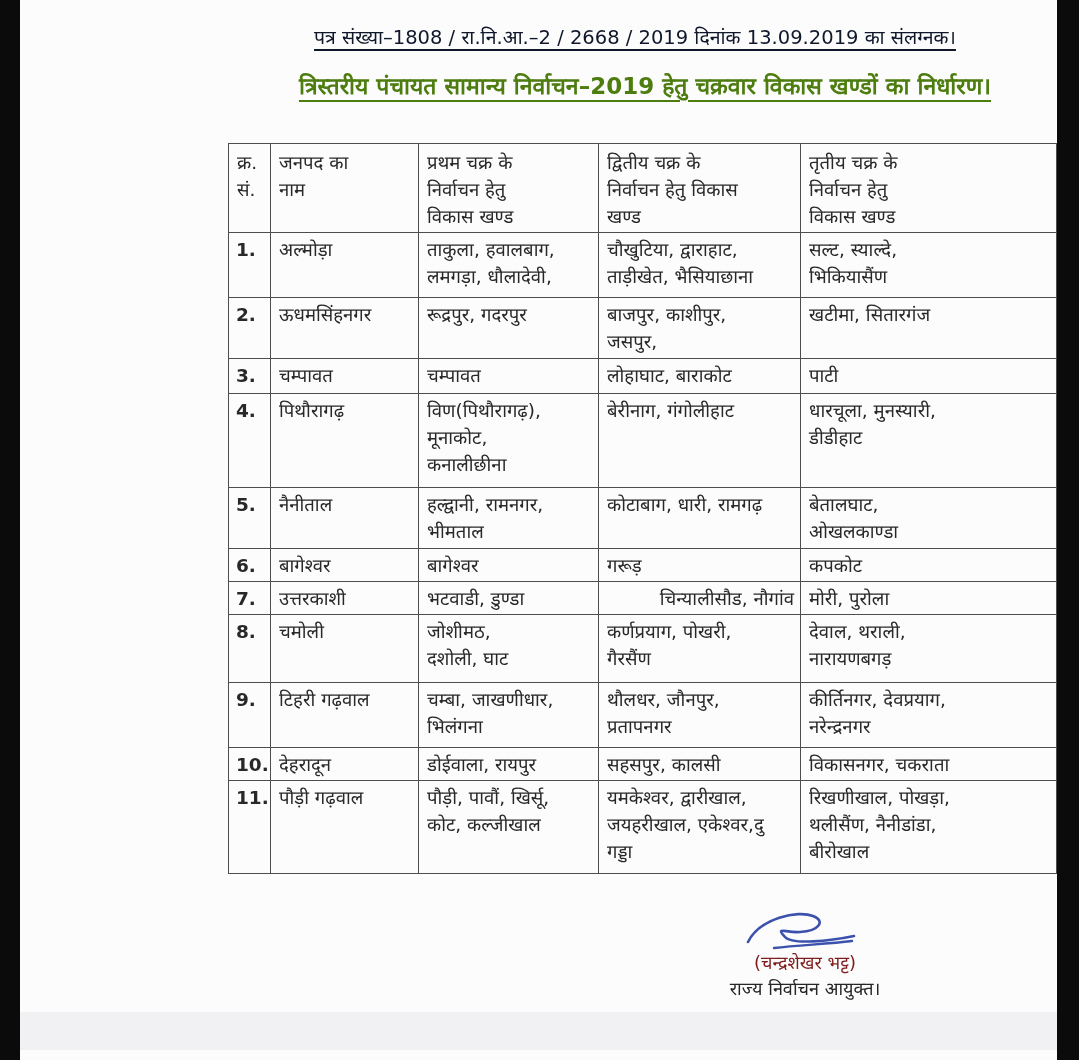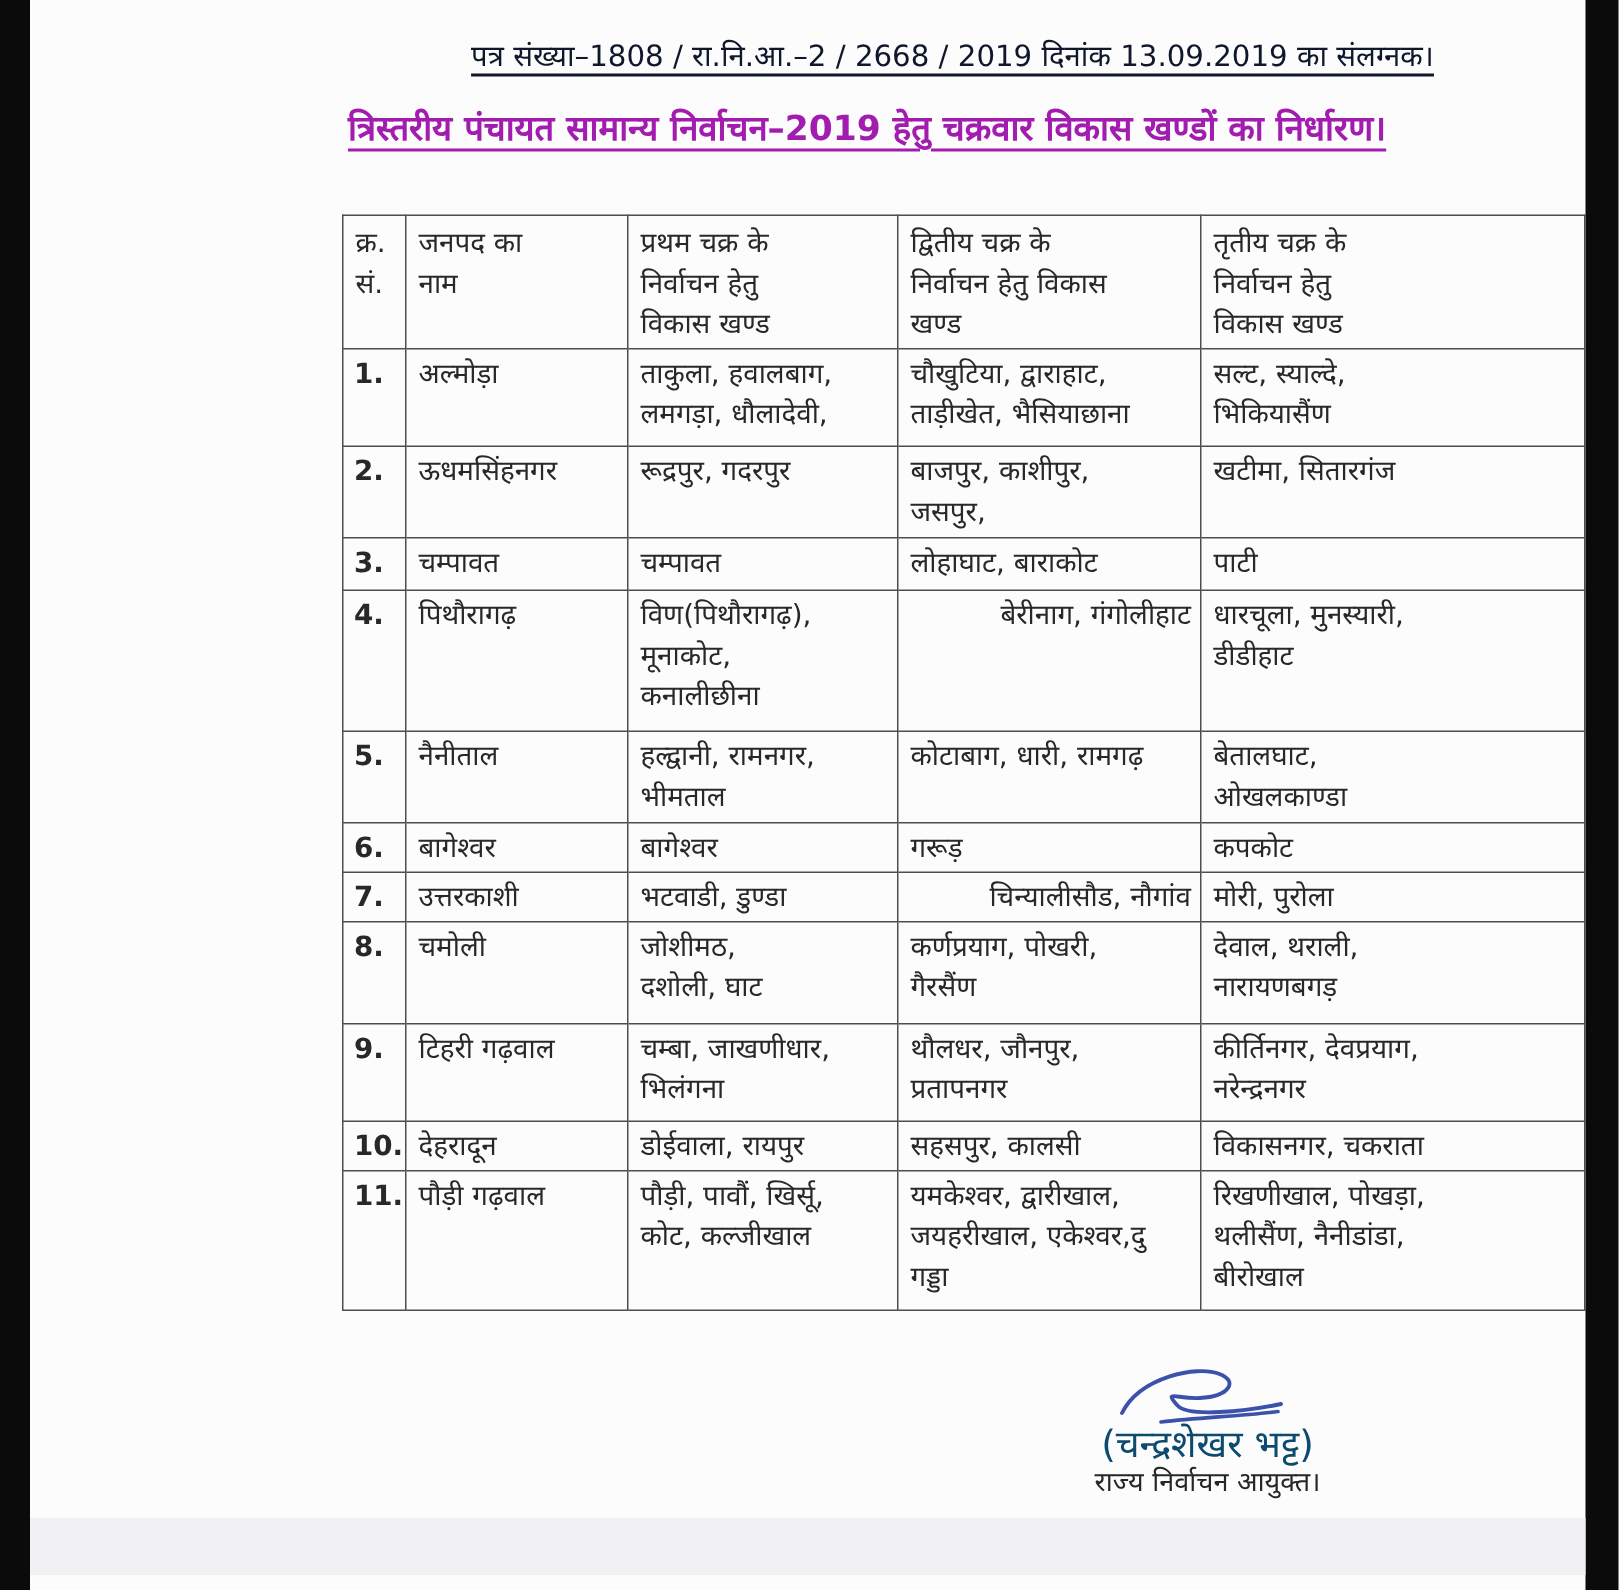--- a/index.html
+++ b/index.html
@@ -14,43 +14,43 @@
   .edge-strip.right{right:0;width:22px;}
   .bottom-band{position:absolute;left:20px;right:22px;top:1012px;height:38px;background:#f1f1f4;}
   .letter-line{
     position:absolute;top:25px;left:240px;width:790px;
     text-align:center;font-size:19.5px;line-height:1.3;
     text-decoration:underline;text-underline-offset:5px;text-decoration-thickness:1.5px;
     color:#0f172a;
   }
   .doc-title{
     position:absolute;top:72px;left:232px;width:826px;
-    font-size:23px;font-weight:bold;line-height:1.3;
+    text-align:center;font-size:23px;font-weight:bold;line-height:1.3;
     text-decoration:underline;text-underline-offset:6px;text-decoration-thickness:1.6px;
-    color:#a21caf;
+    color:#4d7c0f;
   }
   table.blocks{
     position:absolute;top:143px;left:228px;width:828px;
     border-collapse:collapse;table-layout:fixed;
   }
   table.blocks th,table.blocks td{
     border:1.5px solid #4d4d4d;
     vertical-align:top;
     white-space:pre-line;
     font-size:18.5px;line-height:27px;
     padding:3px 6px 2px 8px;
     overflow:hidden;
   }
   table.blocks th{
     font-weight:normal;text-align:left;padding-top:5px;
   }
   table.blocks td.sn{padding-left:7px;font-weight:600;}
   .signature-wrap{position:absolute;left:690px;top:908px;width:230px;text-align:center;}
   .signature-svg{display:block;margin:0 auto -6px 52px;}
-  .sig-name{font-size:25px;line-height:26px;color:#0c4a6e;}
+  .sig-name{font-size:18px;line-height:26px;color:#7f1d1d;}
   .sig-designation{font-size:18px;line-height:26px;color:#262626;}
 </style>
 </head>
 <body>
 
 <div class="edge-strip left"></div>
 <div class="edge-strip right"></div>
 <div class="bottom-band"></div>
 
 <div class="letter-line">पत्र संख्या–1808 / रा.नि.आ.–2 / 2668 / 2019 दिनांक 13.09.2019 का संलग्नक।</div>
@@ -107,21 +107,21 @@
         <td>चम्पावत</td>
         <td>लोहाघाट, बाराकोट</td>
         <td>पाटी</td>
       </tr>
       <tr style="height: 94px;">
         <td class="sn">4.</td>
         <td>पिथौरागढ़</td>
         <td>विण(पिथौरागढ़),
 मूनाकोट,
 कनालीछीना</td>
-        <td style="text-align: right;">बेरीनाग, गंगोलीहाट</td>
+        <td style="text-align: left;">बेरीनाग, गंगोलीहाट</td>
         <td>धारचूला, मुनस्यारी,
 डीडीहाट</td>
       </tr>
       <tr style="height: 61px;">
         <td class="sn">5.</td>
         <td>नैनीताल</td>
         <td>हल्द्वानी, रामनगर,
 भीमताल</td>
         <td>कोटाबाग, धारी, रामगढ़</td>
         <td>बेतालघाट,

